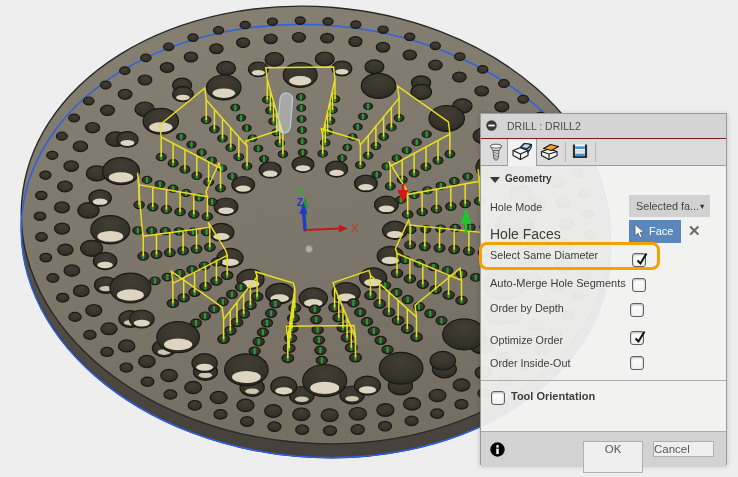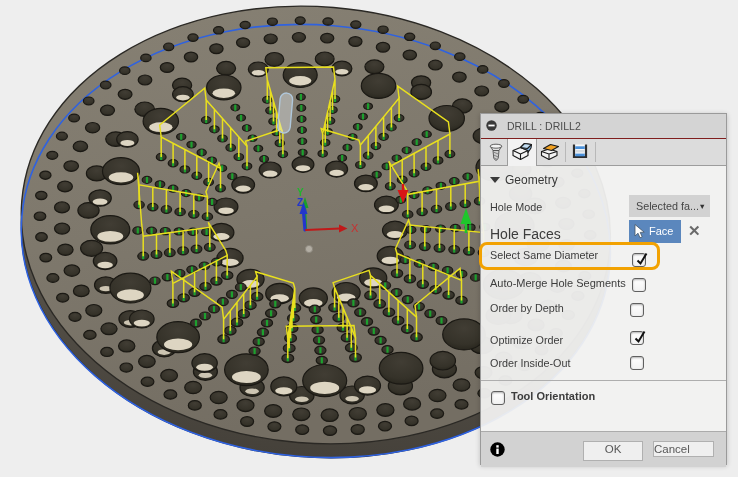--- a/index.html
+++ b/index.html
@@ -740,21 +740,21 @@
             <rect x="7.2" y="6.3" width="9.6" height="2.7" fill="#4a90d9"></rect>
             <rect x="7.2" y="10" width="9.6" height="2.5" fill="#d6dce1"></rect>
             <rect x="7.2" y="13.6" width="9.6" height="2.7" fill="#4a90d9"></rect>
           </g>
         </svg>
       </div>
       <div style="position:absolute;left:84px;top:3px;width:1px;height:20px;background:#b8b8b8"></div>
       <div style="position:absolute;left:114px;top:3px;width:1px;height:20px;background:#b8b8b8"></div>
     </div>
     <div style="position:absolute;left:8.5px;top:63px;width:0;height:0;border-left:5px solid transparent;border-right:5px solid transparent;border-top:6.6px solid #3a3a3a"></div>
-    <div style="position:absolute;left:24px;top:59px;font-size:12px;font-weight:normal;color:#383838">Geometry</div>
+    <div style="position:absolute;left:24px;top:59px;font-size:10px;font-weight:bold;color:#383838">Geometry</div>
     <div style="position:absolute;left:9px;top:87px;font-size:10.8px;color:#3c3c3c;white-space:nowrap">Hole Mode</div>
     <div style="position:absolute;left:148px;top:81px;width:81px;height:22px;background:#d2d2d2;font-size:10.8px;color:#464646;line-height:22px;padding-left:7px;box-sizing:border-box">Selected fa...<span style="position:absolute;right:4px;top:1px;font-size:7.5px;color:#333;line-height:22px">▼</span></div>
     <div style="position:absolute;left:9px;top:112px;font-size:14px;color:#3c3c3c;white-space:nowrap">Hole Faces</div>
     <div style="position:absolute;left:148px;top:106px;width:52px;height:23px;background:#5b87bd;color:#fff;font-size:11px">
       <svg width="15" height="17" style="position:absolute;left:2px;top:3px">
         <path d="M 4 1.5 L 4 13 L 7 10.2 L 9 14.8 L 11.2 13.8 L 9.2 9.4 L 13.2 9.2 Z" fill="#fff" stroke="#456" stroke-width="0.8"></path>
       </svg>
       <span style="position:absolute;left:20px;top:5px">Face</span>
     </div>
     <div style="position:absolute;left:207px;top:108px;font-size:15px;font-weight:bold;color:#6a6a6a">✕</div>
@@ -779,15 +779,15 @@
     <div style="position:absolute;left:149px;top:242px;width:12.2px;height:12.2px;background:linear-gradient(#ffffff,#f2f2f2);border:1px solid #606060;border-radius:3px;box-shadow:inset 0 1px 2px rgba(0,0,0,0.3)"></div>
     <div style="position:absolute;left:0px;top:266px;width:245px;height:1px;background:#aeaeae"></div>
     <div style="position:absolute;left:10px;top:276.5px;width:12.2px;height:12.2px;background:linear-gradient(#ffffff,#f2f2f2);border:1px solid #606060;border-radius:3px;box-shadow:inset 0 1px 2px rgba(0,0,0,0.3)"></div>
     <div style="position:absolute;left:30px;top:276px;font-size:11px;font-weight:bold;color:#3c3c3c;white-space:nowrap">Tool Orientation</div>
     <div style="position:absolute;left:0;top:317px;width:245px;height:35px;background:#d2d2d2;border-top:1px solid #ababab">
       <svg width="16" height="16" style="position:absolute;left:9px;top:10px">
         <circle cx="7.5" cy="7.5" r="7.2" fill="#000"></circle>
         <rect x="6.3" y="3.2" width="2.4" height="2.4" fill="#fff"></rect>
         <rect x="6.3" y="6.6" width="2.4" height="5.4" fill="#fff"></rect>
       </svg>
-      <div style="position:absolute;left:102px;top:9px;width:60px;height:20px;background:#efefef;border:1px solid #b0b0b0;box-sizing:border-box;font-size:11.5px;color:#585858;text-align:center;line-height:14px">OK</div>
+      <div style="position:absolute;left:102px;top:9px;width:60px;height:32px;background:#efefef;border:1px solid #b0b0b0;box-sizing:border-box;font-size:11.5px;color:#585858;text-align:center;line-height:14px">OK</div>
       <div style="position:absolute;left:172px;top:9px;width:61px;height:16px;background:#efefef;border:1px solid #b0b0b0;box-sizing:border-box;font-size:11.5px;color:#585858;text-align:left;line-height:14px">Cancel</div>
     </div>
   </div>
 </body></html>

